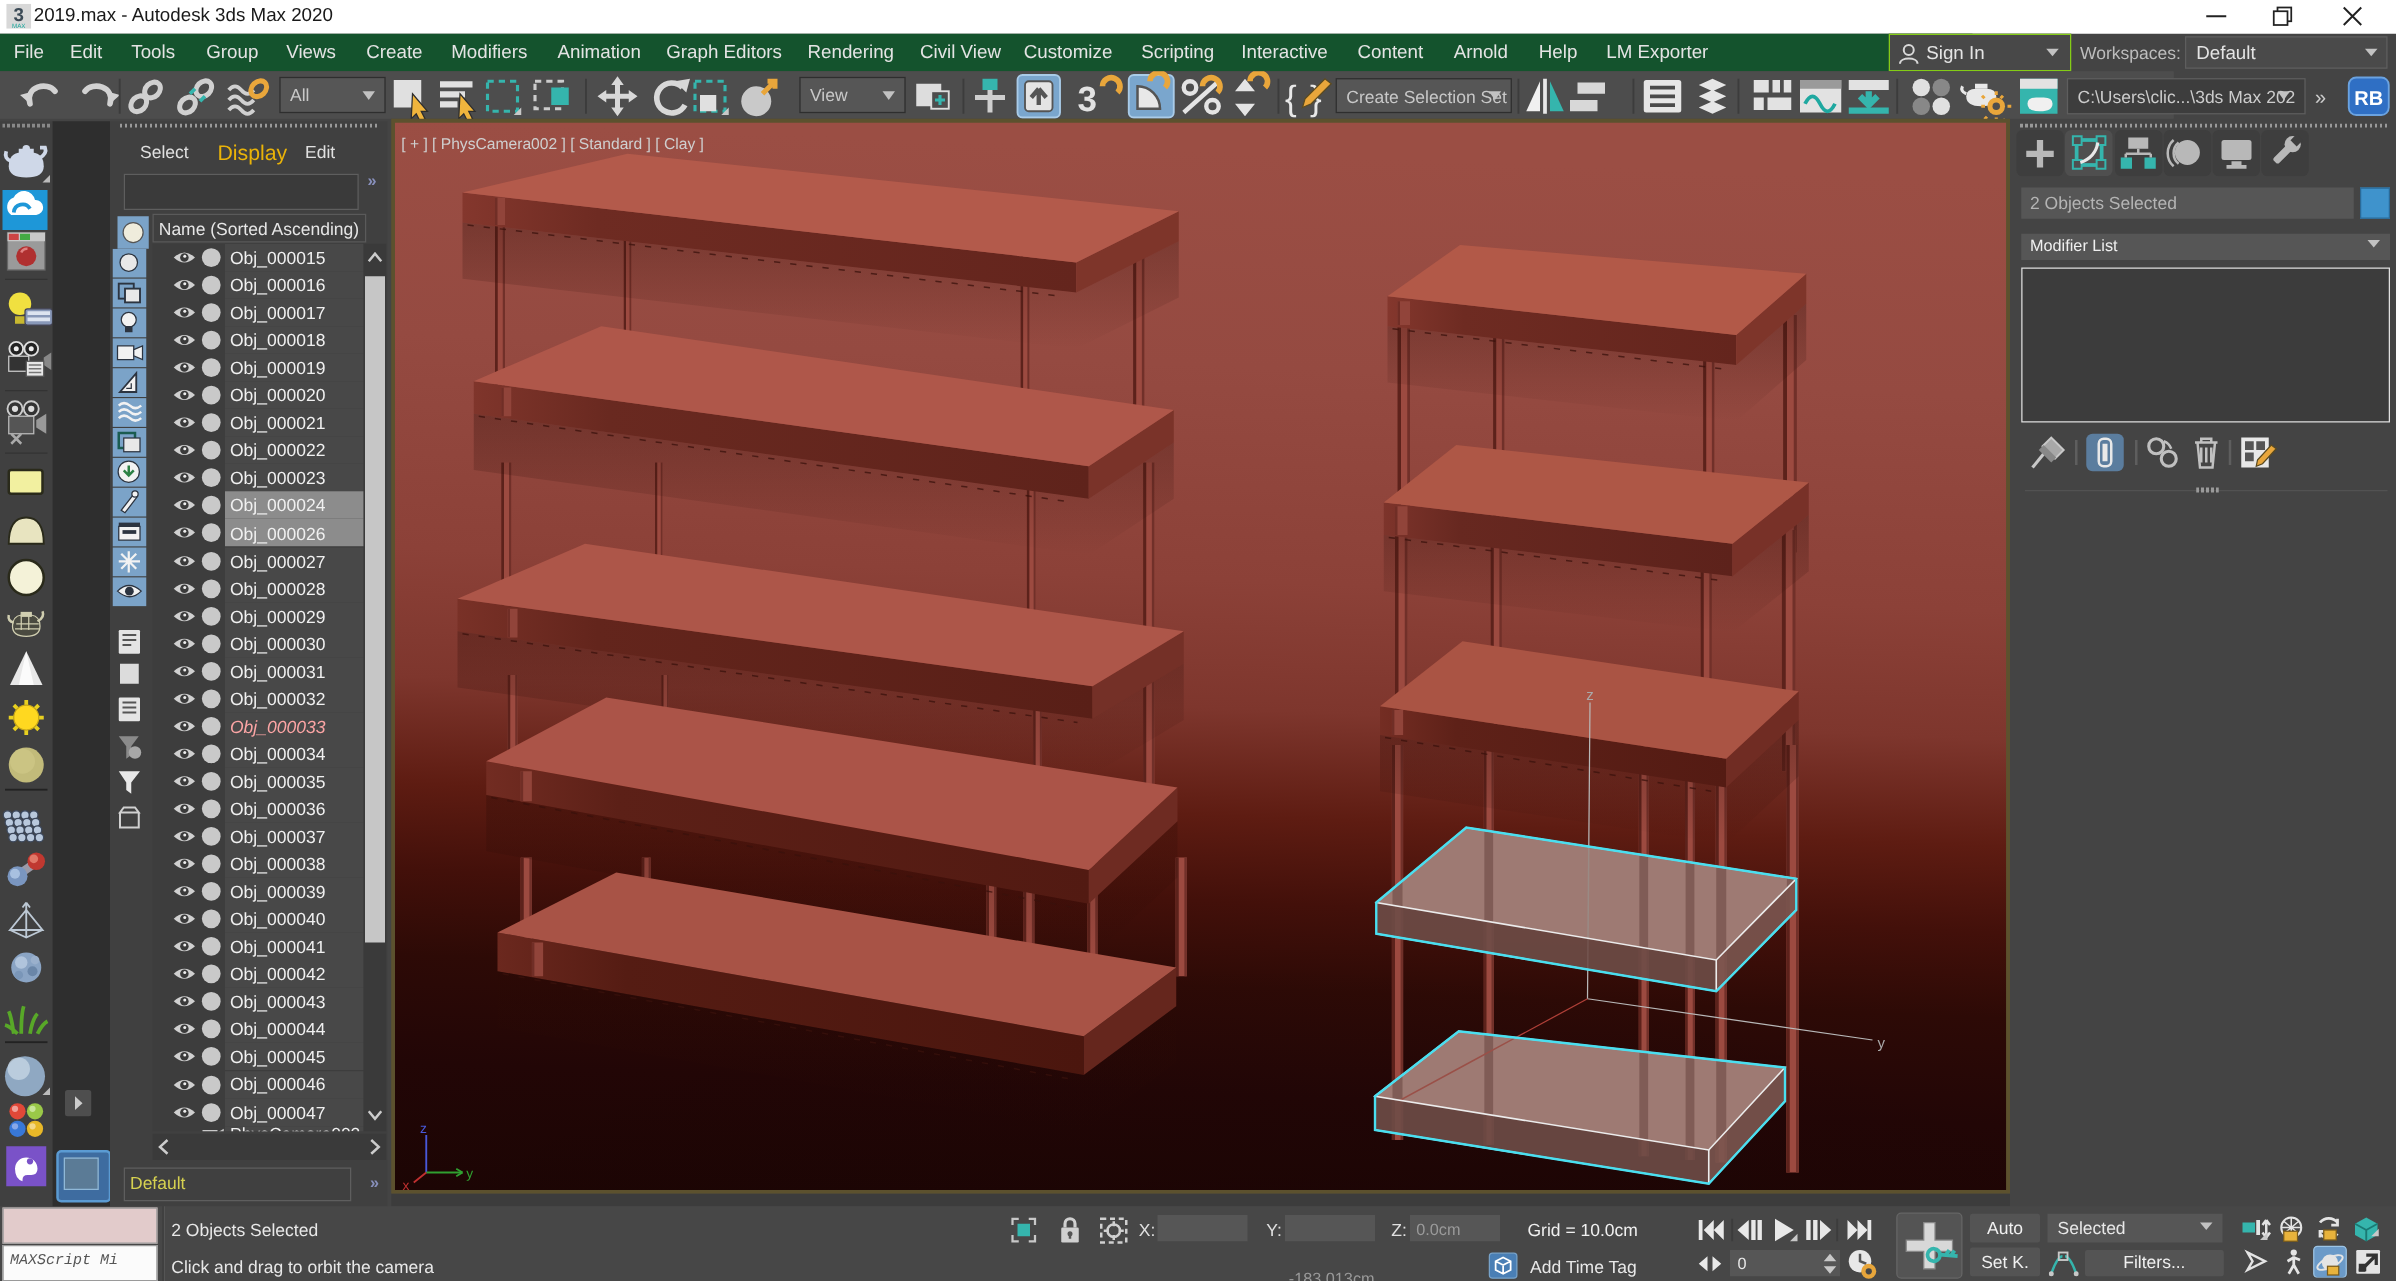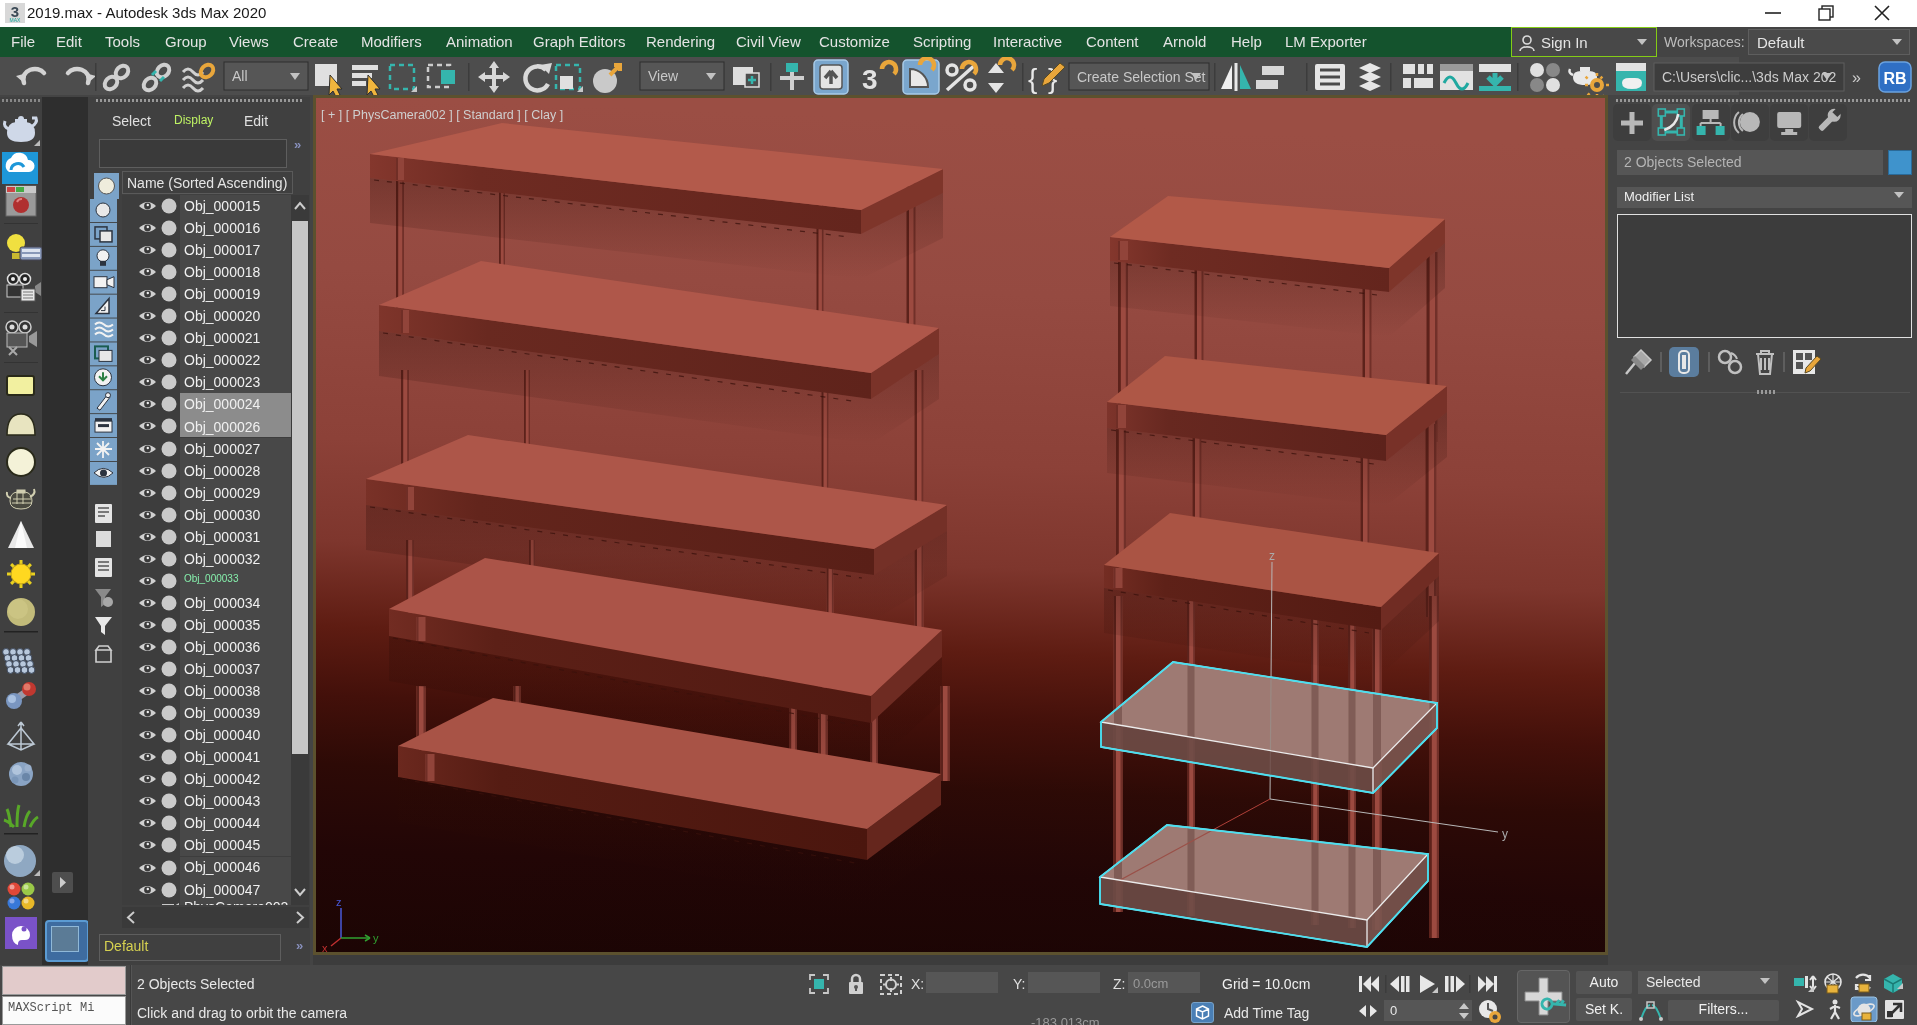--- a/index.html
+++ b/index.html
@@ -378,21 +378,21 @@
       <path d="M8 5 L14 10.5 L8 16 Z" fill="#ccc"></path>
     </svg>
   <div class="abs" style="left:3px;top:823px;width:44px;height:42px;background:#3e6ca0;border:2px solid #5b9bd3;border-radius:4px;">
     <div class="abs" style="left:4px;top:4px;width:28px;height:26px;background:#5b7b96;border:1px solid #8fb8d8;"></div>
   </div>
 </div>
 
 <div class="abs" id="explorer">
 <div class="abs" style="left:8px;top:2px;width:206px;height:3px;background:repeating-linear-gradient(90deg,#999 0 2px,transparent 2px 4px);"></div>
 <span class="abs" style="left:24px;top:16px;font-size:14px;color:#e0e0e0;">Select</span>
-<span class="abs" style="left:86px;top:16px;font-size:12px;color:#bef264;">Display</span>
+<span class="abs" style="left:86px;top:16px;font-size:17px;color:#eab308;">Display</span>
 <span class="abs" style="left:156px;top:16px;font-size:14px;color:#e0e0e0;">Edit</span>
 <div class="abs" style="left:11px;top:42px;width:188px;height:29px;background:#3a3a3a;border:1px solid #5e5e5e;"></div>
 <span class="abs" style="left:206px;top:40px;font-size:13px;color:#8890bc;font-weight:bold;">»</span>
 <div class="abs" style="left:34px;top:74px;width:171px;height:23px;background:#3f3f3f;border:1px solid #5a5a5a;"></div>
 <span class="abs" style="left:39px;top:78px;font-size:14px;color:#e6e6e6;">Name (Sorted Ascending)</span>
 <div class="abs" style="left:6px;top:76px;width:25px;height:26px;background:#7ba3c8;"></div>
 <svg class="abs" style="left:6px;top:76px;width:25px;height:26px">
       <circle cx="12.5" cy="13" r="8" fill="#efecdc" stroke="#555" stroke-width="1"></circle>
     </svg>
 <svg class="abs" style="left:2px;top:102px;width:28px;height:478px" viewBox="0 0 28 478">
@@ -621,21 +621,21 @@
         <circle cx="33" cy="11" r="7.5" fill="#c9c9c9"></circle>
       </svg>
 <span class="abs" style="left:62px;top:356px;font-size:14px;color:#f0f0f0;">Obj_000032</span>
 <div class="abs" style="left:58px;top:375px;width:111px;height:22px;background:#484848;"></div>
 <svg class="abs" style="left:14px;top:375px;width:44px;height:22px">
         <path d="M3 11 q8.5 -8 17 0 q-8.5 8 -17 0 z" fill="#d0d0d0"></path>
         <circle cx="11.5" cy="11" r="3.4" fill="#3a3a3a"></circle>
         <circle cx="11.8" cy="10" r="1.2" fill="#eee"></circle>
         <circle cx="33" cy="11" r="7.5" fill="#c9c9c9"></circle>
       </svg>
-<span class="abs" style="left:62px;top:378px;font-size:10px;color:#86efac;">Obj_000033</span>
+<span class="abs" style="left:62px;top:378px;font-size:14px;color:#fca5a5;font-style:italic;">Obj_000033</span>
 <div class="abs" style="left:58px;top:397px;width:111px;height:22px;background:#484848;"></div>
 <svg class="abs" style="left:14px;top:397px;width:44px;height:22px">
         <path d="M3 11 q8.5 -8 17 0 q-8.5 8 -17 0 z" fill="#d0d0d0"></path>
         <circle cx="11.5" cy="11" r="3.4" fill="#3a3a3a"></circle>
         <circle cx="11.8" cy="10" r="1.2" fill="#eee"></circle>
         <circle cx="33" cy="11" r="7.5" fill="#c9c9c9"></circle>
       </svg>
 <span class="abs" style="left:62px;top:400px;font-size:14px;color:#f0f0f0;">Obj_000034</span>
 <div class="abs" style="left:58px;top:419px;width:111px;height:22px;background:#484848;"></div>
 <svg class="abs" style="left:14px;top:419px;width:44px;height:22px">
@@ -1133,21 +1133,21 @@
 </svg>
 <div class="abs" style="left:12px;top:295px;width:290px;height:1px;background:#525252;"></div>
 <div class="abs" style="left:149px;top:293px;width:18px;height:4px;background:repeating-linear-gradient(90deg,#9a9a9a 0 2px,transparent 2px 4px);"></div>
 </div>
 
 <div class="abs" style="left:313px;top:955px;width:1295px;height:10px;background:#3c3c3c;"></div>
 
 <div class="abs" id="statusbar">
 <div class="abs" style="left:2px;top:1px;width:124px;height:29px;background:#e2cbcb;border:1px solid #9a9a9a;"></div>
 <div class="abs" style="left:2px;top:31px;width:124px;height:29px;background:#fbfbfb;border:1px solid #9a9a9a;"></div>
-<span class="abs" style="left:8px;top:36px;font-family:'Liberation Mono',monospace;font-size:12px;color:#555;">MAXScript Mi</span>
+<span class="abs" style="left:8px;top:36px;font-family:'Liberation Mono',monospace;font-size:12px;color:#555;font-style:italic;">MAXScript Mi</span>
 <div class="abs" style="left:130px;top:0;width:2px;height:60px;background:#3a3a3a;border-right:1px solid #555;"></div>
 <span class="abs" style="left:137px;top:11px;font-size:14px;color:#e8e8e8;">2 Objects Selected</span>
 <span class="abs" style="left:137px;top:40px;font-size:14px;color:#e8e8e8;">Click and drag to orbit the camera</span>
 <svg class="abs" style="left:808px;top:8px;width:100px;height:24px" viewBox="0 0 100 24">
 <g stroke="#c8c8c8" stroke-width="1.8" fill="none">
         <path d="M2 7 v-5 h5 M15 2 h5 v5 M20 15 v5 h-5 M7 20 h-5 v-5"></path>
       </g>
       <rect x="6" y="6" width="10" height="10" fill="#35b5ad"></rect>
 <g transform="translate(40,0)">
         <rect x="1" y="9" width="14" height="12" rx="1" fill="#d0d0d0"></rect>

